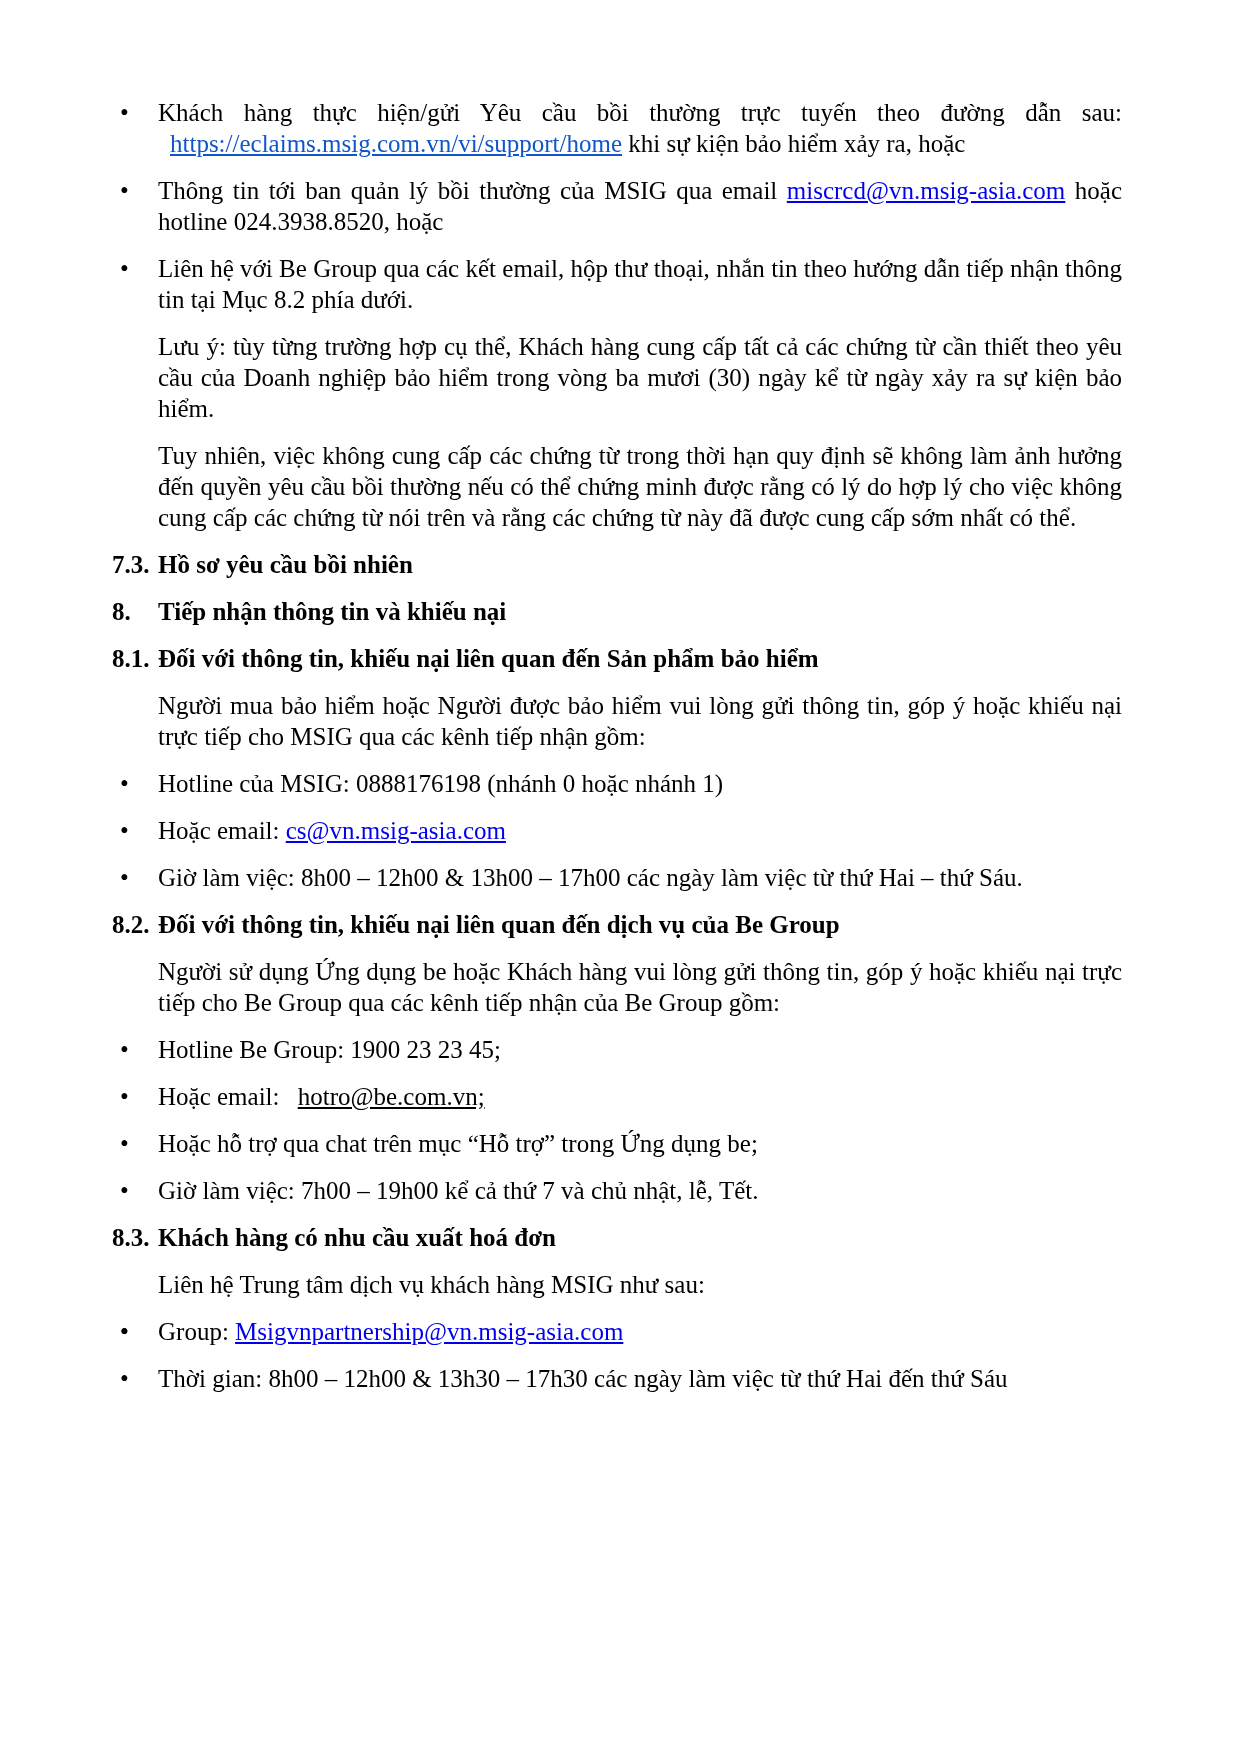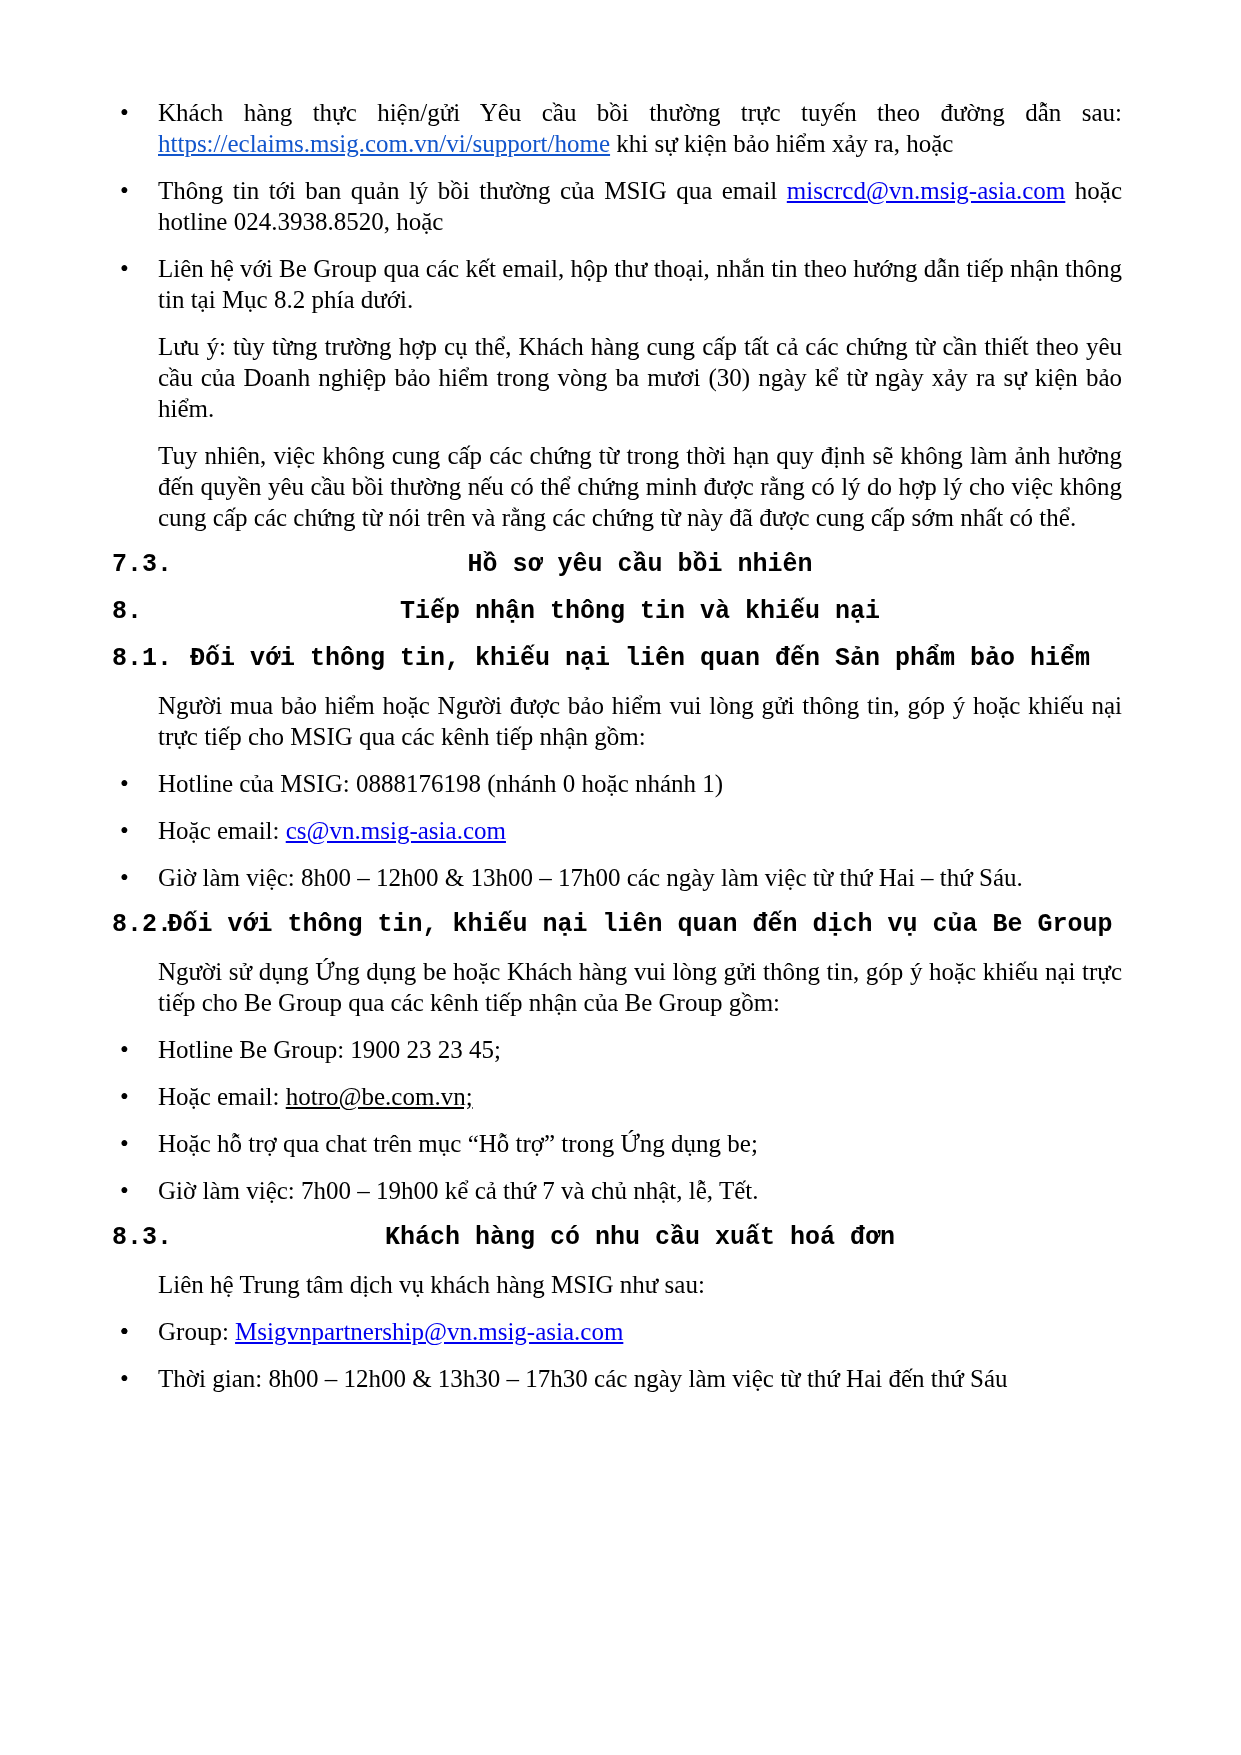--- a/index.html
+++ b/index.html
@@ -25,28 +25,27 @@
   .para{padding-left:46px;}
   .bullet{padding-left:46px;}
   .bullet .marker{
     position:absolute;left:8px;top:0;
     font-size:25px;
   }
   .heading{
     font-weight:bold;
     padding-left:46px;
     margin-bottom:16px;
-    text-align:center;
-    font-family:Liberation Mono, monospace;
+    text-align:left;
   }
   .heading .hnum{position:absolute;left:0;top:0;}
   a.link{cursor:pointer;}
-  a.link.url{color:var(--link-url,#1155CC);text-decoration:underline;}
+  a.link.url{color:var(--link-url,#1155CC);text-decoration:underline;margin-left:12px;}
   a.link.email{color:var(--link-email,#0000EE);text-decoration:underline;}
-  a.link.dark{color:var(--link-dark,#000000);text-decoration:underline;}
+  a.link.dark{color:var(--link-dark,#000000);text-decoration:underline;margin-left:12px;}
 </style>
 </head>
 <body style="background: rgb(255, 255, 255); color: rgb(0, 0, 0);">
 
 <div class="page" id="doc-content">
     <div class="bullet"><span class="marker">•</span><span>Khách hàng thực hiện/gửi Yêu cầu bồi thường trực tuyến theo đường dẫn sau: </span><a class="link url">https://eclaims.msig.com.vn/vi/support/home</a><span> khi sự kiện bảo hiểm xảy ra, hoặc</span></div>
     <div class="bullet"><span class="marker">•</span><span>Thông tin tới ban quản lý bồi thường của MSIG qua email </span><a class="link email">miscrcd@vn.msig-asia.com</a><span> hoặc hotline 024.3938.8520, hoặc</span></div>
     <div class="bullet"><span class="marker">•</span><span>Liên hệ với Be Group qua các kết email, hộp thư thoại, nhắn tin theo hướng dẫn tiếp nhận thông tin tại Mục 8.2 phía dưới.</span></div>
     <div class="para"><span>Lưu ý: tùy từng trường hợp cụ thể, Khách hàng cung cấp tất cả các chứng từ cần thiết theo yêu cầu của Doanh nghiệp bảo hiểm trong vòng ba mươi (30) ngày kể từ ngày xảy ra sự kiện bảo hiểm.</span></div>
     <div class="para"><span>Tuy nhiên, việc không cung cấp các chứng từ trong thời hạn quy định sẽ không làm ảnh hưởng đến quyền yêu cầu bồi thường nếu có thể chứng minh được rằng có lý do hợp lý cho việc không cung cấp các chứng từ nói trên và rằng các chứng từ này đã được cung cấp sớm nhất có thể.</span></div>

